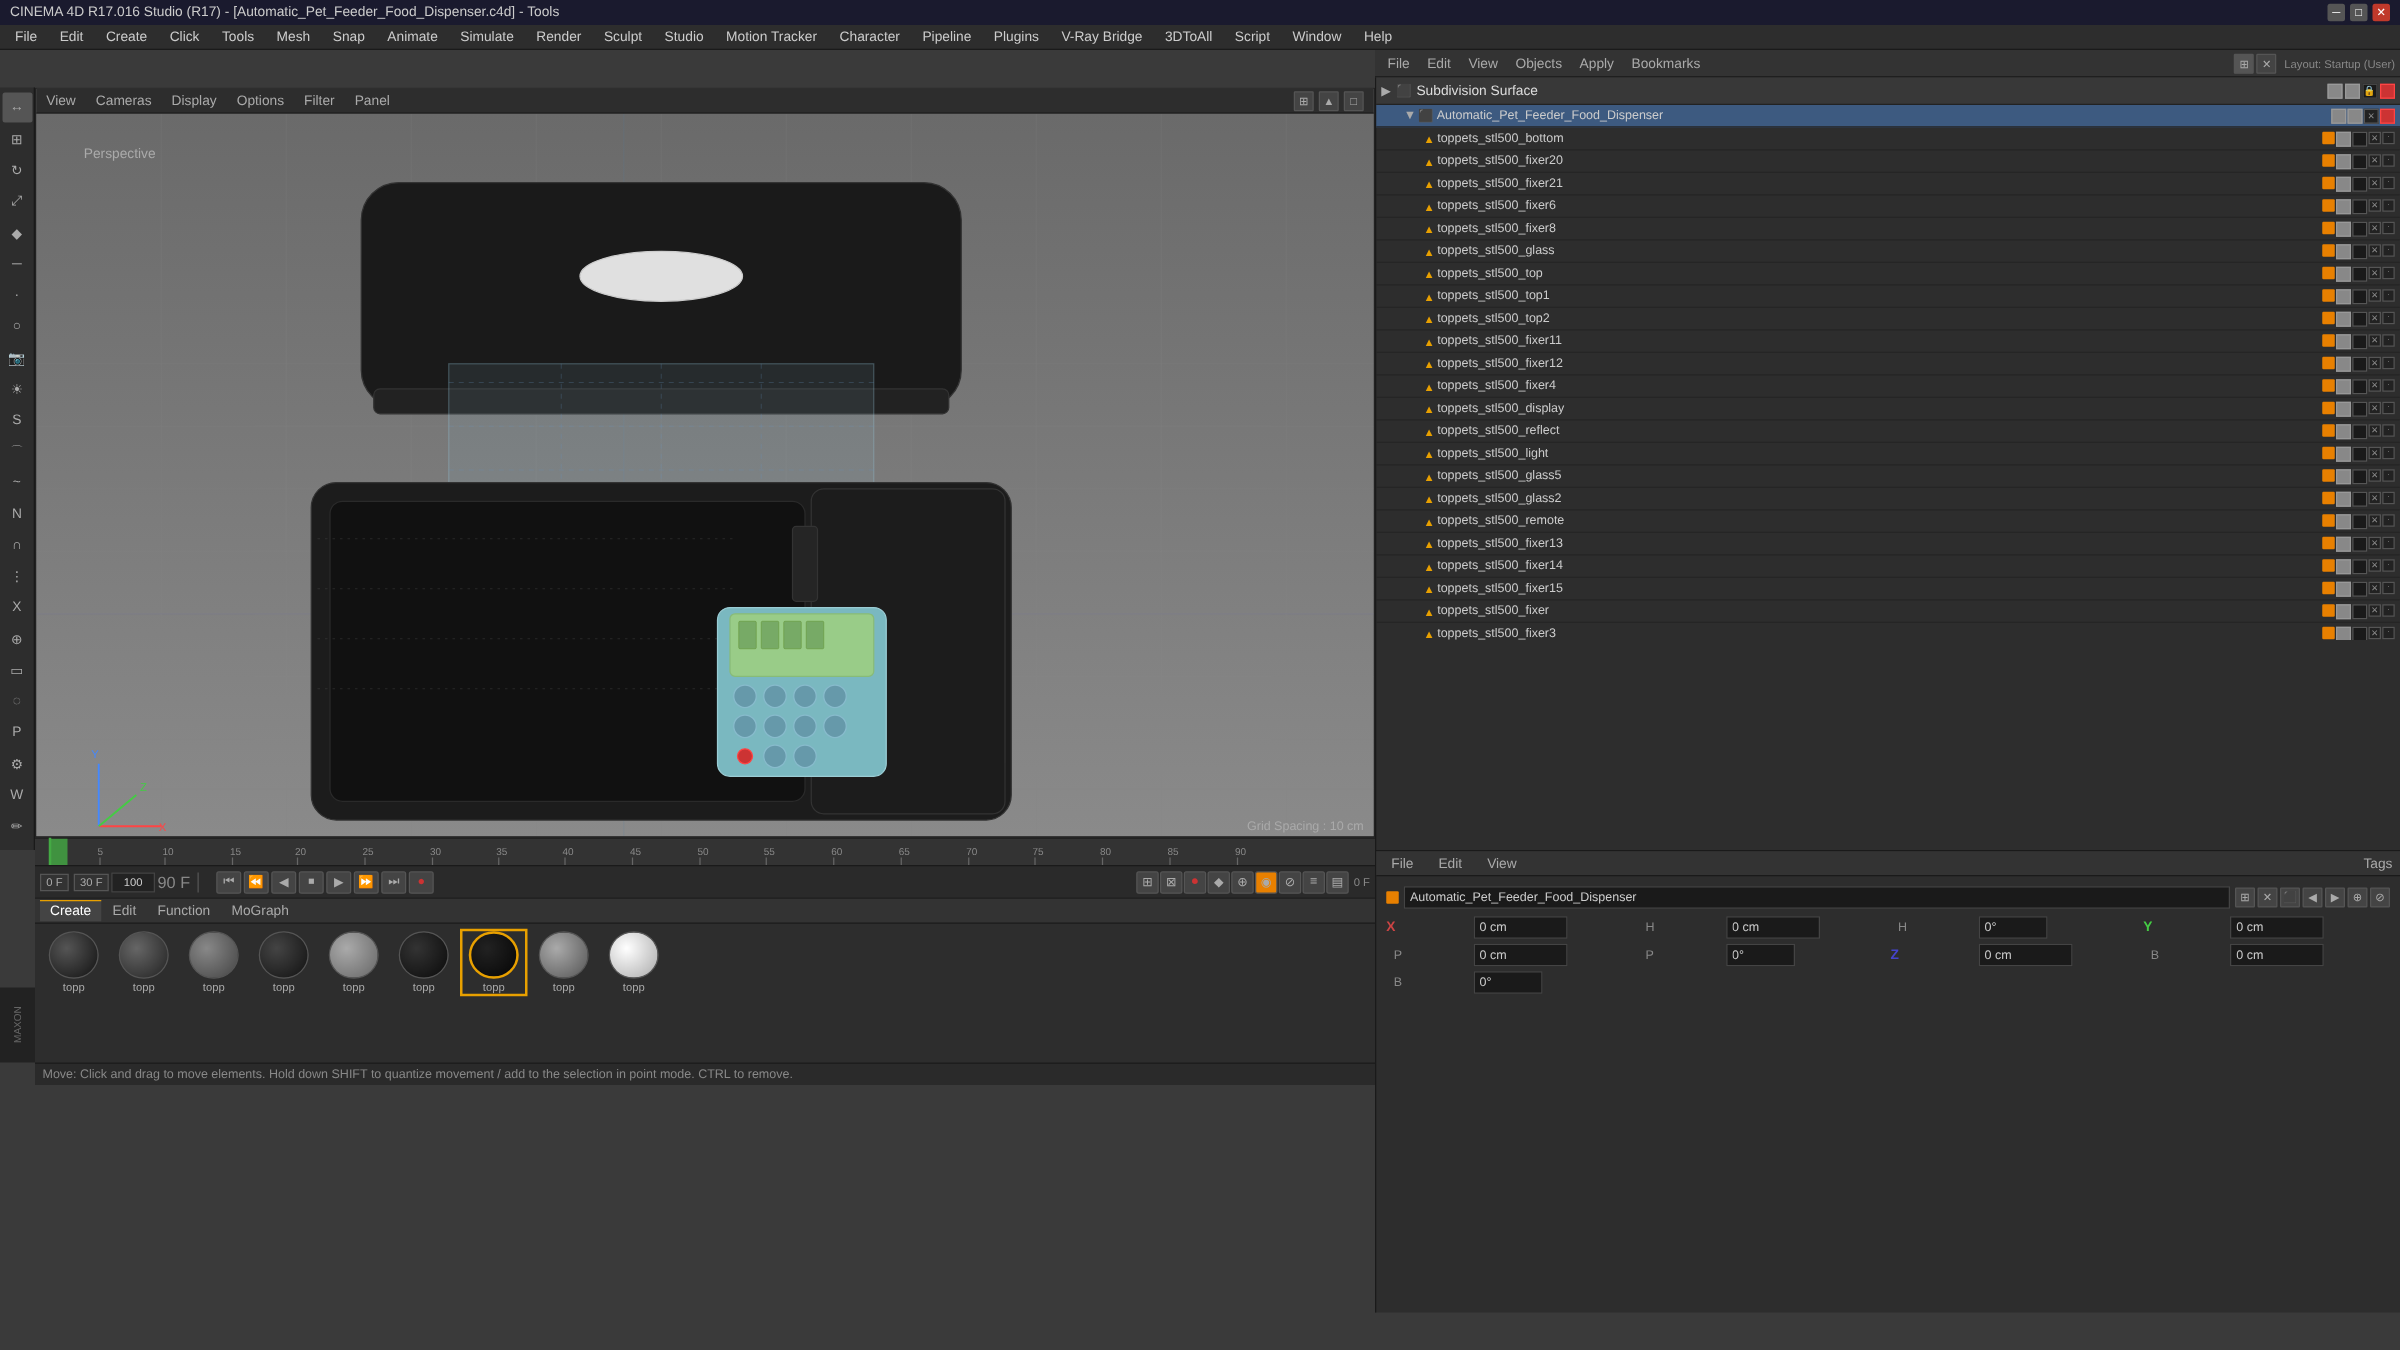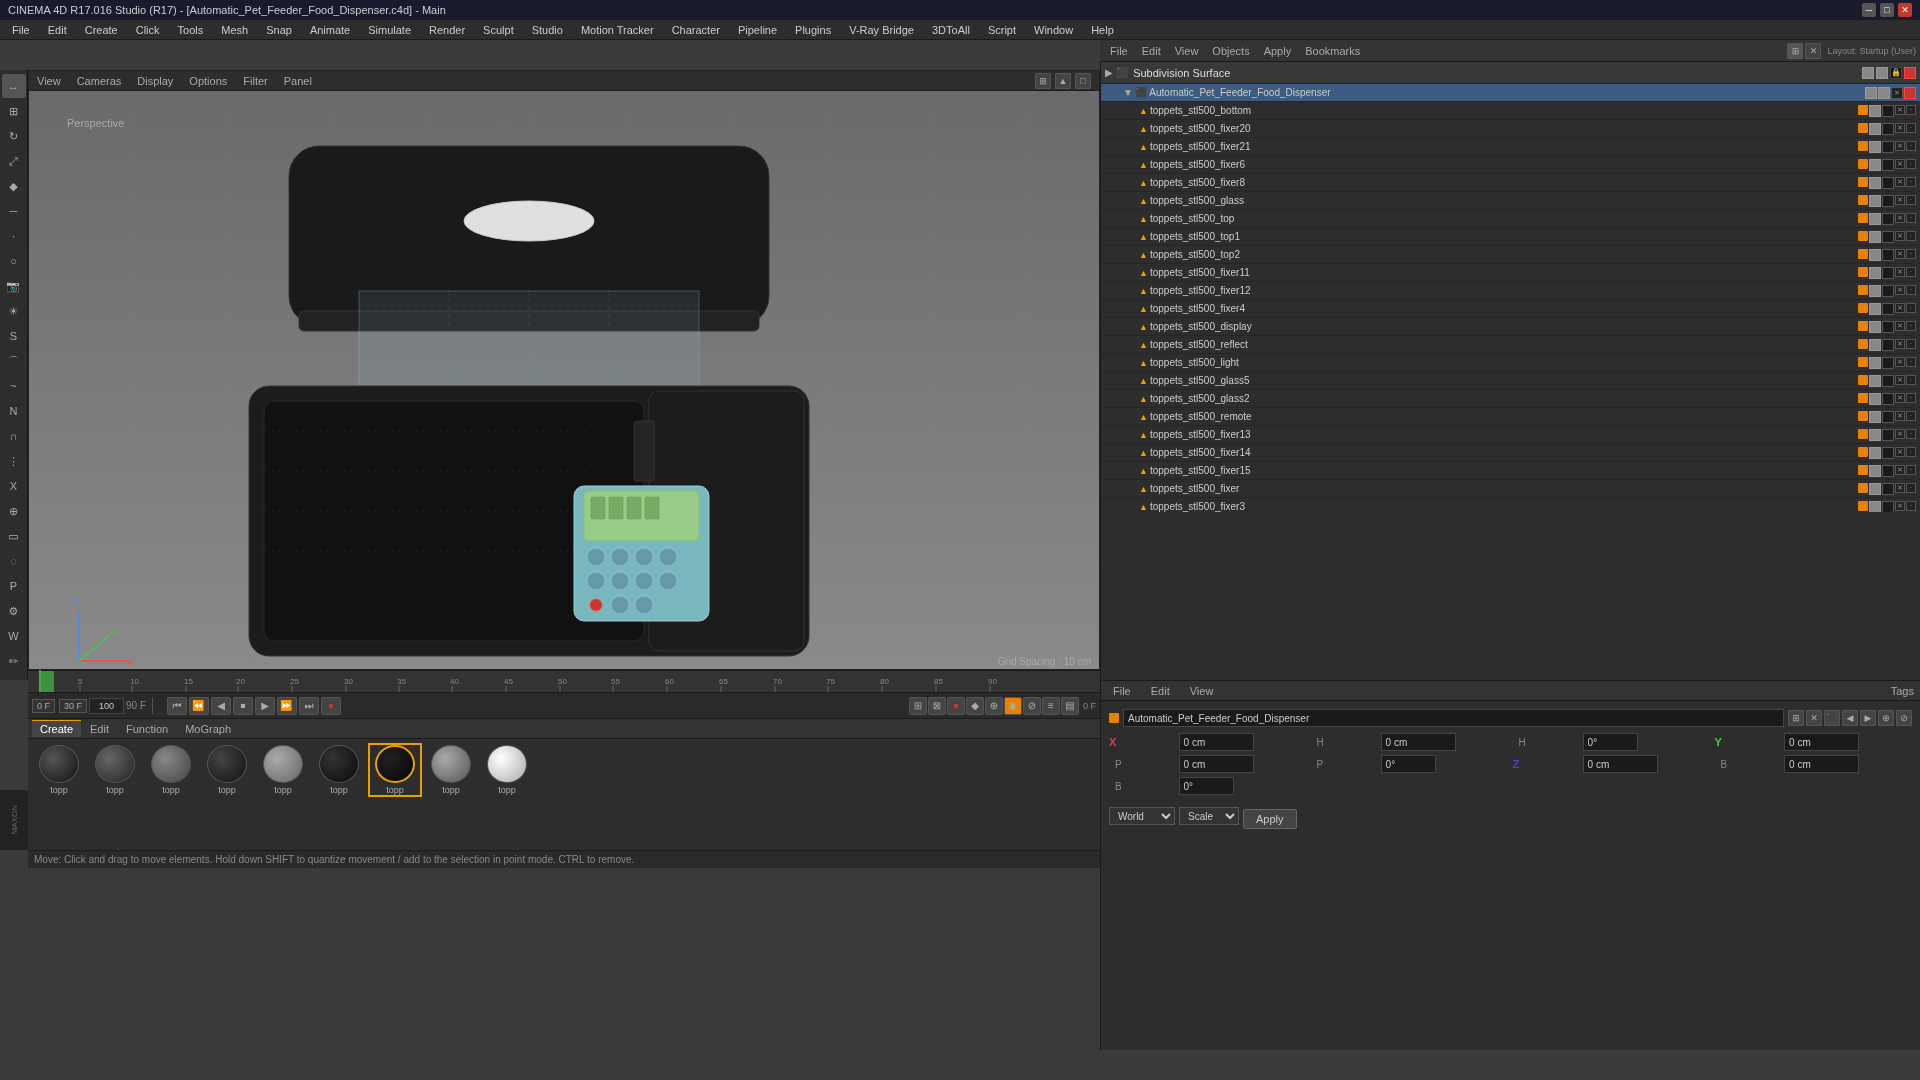--- a/index.html
+++ b/index.html
@@ -109,21 +109,21 @@
     #right-panel .obj-tree-container { overflow-y: auto; max-height: 410px; }
 
     
     .expand-icon { color: #aaa; font-size: 10px; cursor: pointer; }
 
   </style>
 </head>
 <body>
 
 <div id="title-bar">
-  <span>CINEMA 4D R17.016 Studio (R17) - [Automatic_Pet_Feeder_Food_Dispenser.c4d] - Main</span>
+  <span>CINEMA 4D R17.016 Studio (R17) - [Automatic_Pet_Feeder_Food_Dispenser.c4d] - Tools</span>
   <div class="win-controls">
     <button class="win-btn min">─</button>
     <button class="win-btn max">□</button>
     <button class="win-btn close">✕</button>
   </div>
 </div>
 
 <div id="menu-bar">
 <div class="menu-item">File</div>
     <div class="menu-item">Edit</div>
@@ -338,21 +338,21 @@
       </svg>
     </div>
   </div>
 </div>
 
 <div id="playback-area">
   <div style="display:flex;align-items:center;gap:2px;">
     <div style="background:#333;border:1px solid #555;padding:1px 4px;font-size:9px;color:#aaa;">0 F</div>
     <div style="background:#333;border:1px solid #555;padding:1px 4px;font-size:9px;color:#aaa;margin-left:2px;">30 F</div>
     <input type="text" value="100" style="width: 35px; height: 16px; background: rgb(34, 34, 34); border: 1px solid rgb(68, 68, 68); color: rgb(204, 204, 204); font-size: 9px; text-align: center;">
-    <div style="color:#888;font-size:10px;">90 F</div>
+    <div style="color:#888;font-size:13px;">90 F</div>
     <div style="width:1px;height:16px;background:#555;margin:0 4px;"></div>
   </div>
 
   <div style="display:flex;align-items:center;gap:2px;margin-left:8px;">
     <button class="tl-btn">⏮</button>
     <button class="tl-btn">⏪</button>
     <button class="tl-btn">◀</button>
     <button class="tl-btn">⏹</button>
     <button class="tl-btn">▶</button>
     <button class="tl-btn">⏩</button>
@@ -797,27 +797,14 @@
       <input type="text" value="0°" class="input-field" style="width: 55px;">
 
       <span style="color:#4444cc;font-size:11px;font-weight:bold;">Z</span>
       <input type="text" value="0 cm" class="input-field" style="width: 75px;">
       <span style="color:#888;font-size:10px;margin-left:6px;">B</span>
       <input type="text" value="0 cm" class="input-field" style="width: 75px;">
       <span style="color:#888;font-size:10px;margin-left:6px;">B</span>
       <input type="text" value="0°" class="input-field" style="width: 55px;">
     </div>
 
-    <div id="transform-row">
-      <select class="transform-select">
-        <option>World</option>
-        <option>Object</option>
-        <option>Camera</option>
-      </select>
-      <select class="transform-select">
-        <option>Scale</option>
-        <option>Rotate</option>
-        <option>Move</option>
-      </select>
-      <button id="apply-btn">Apply</button>
-    </div>
   </div>
 </div>
 
 </body></html>

